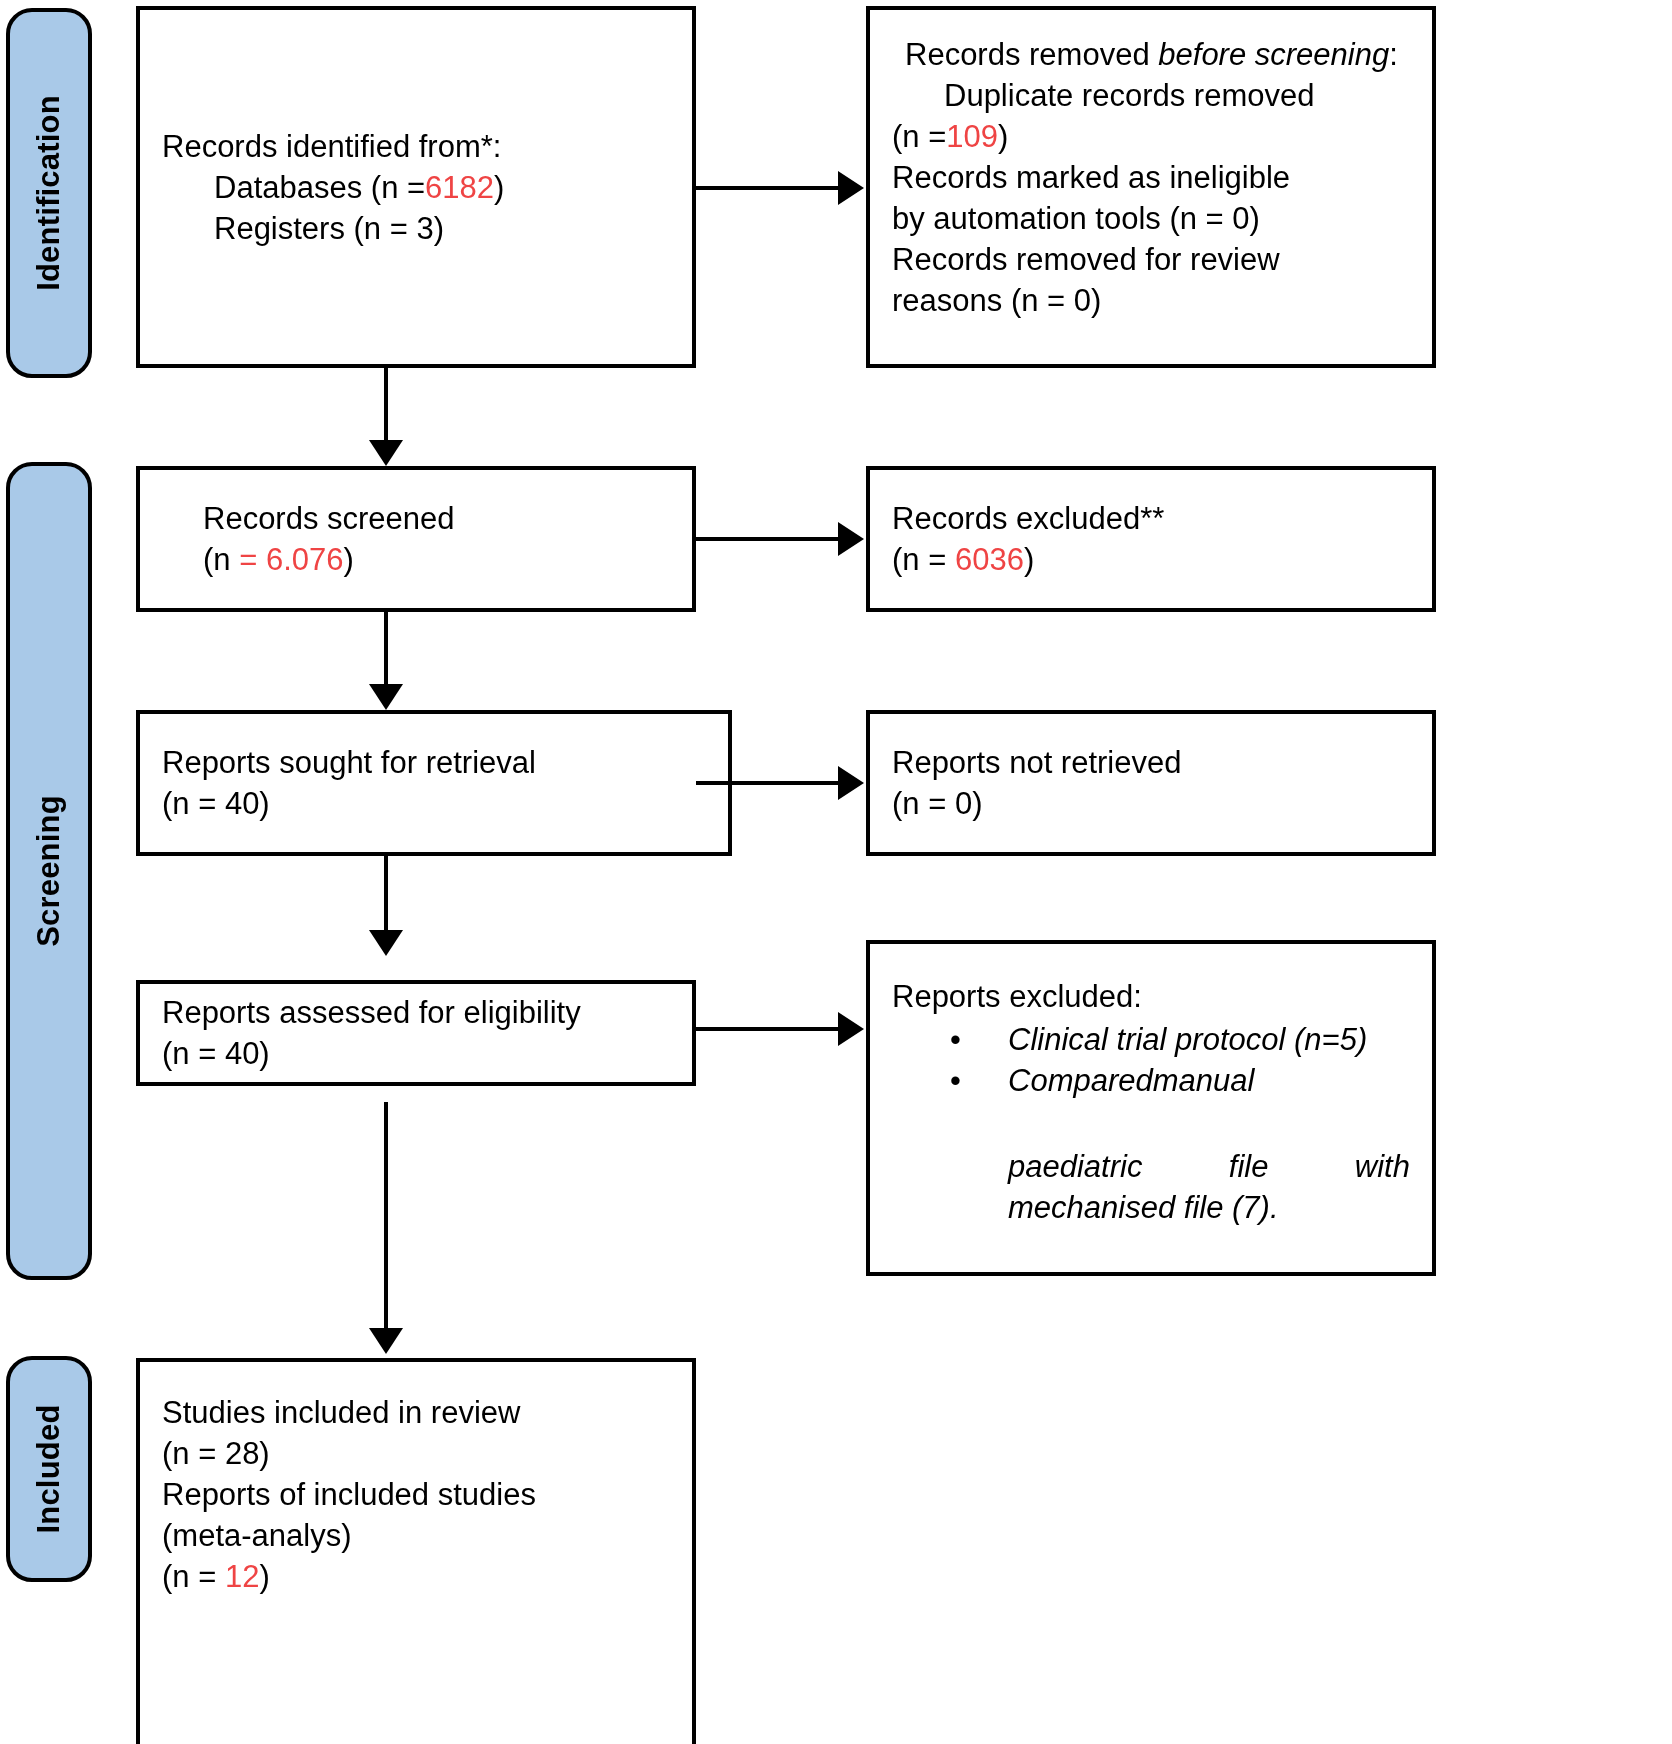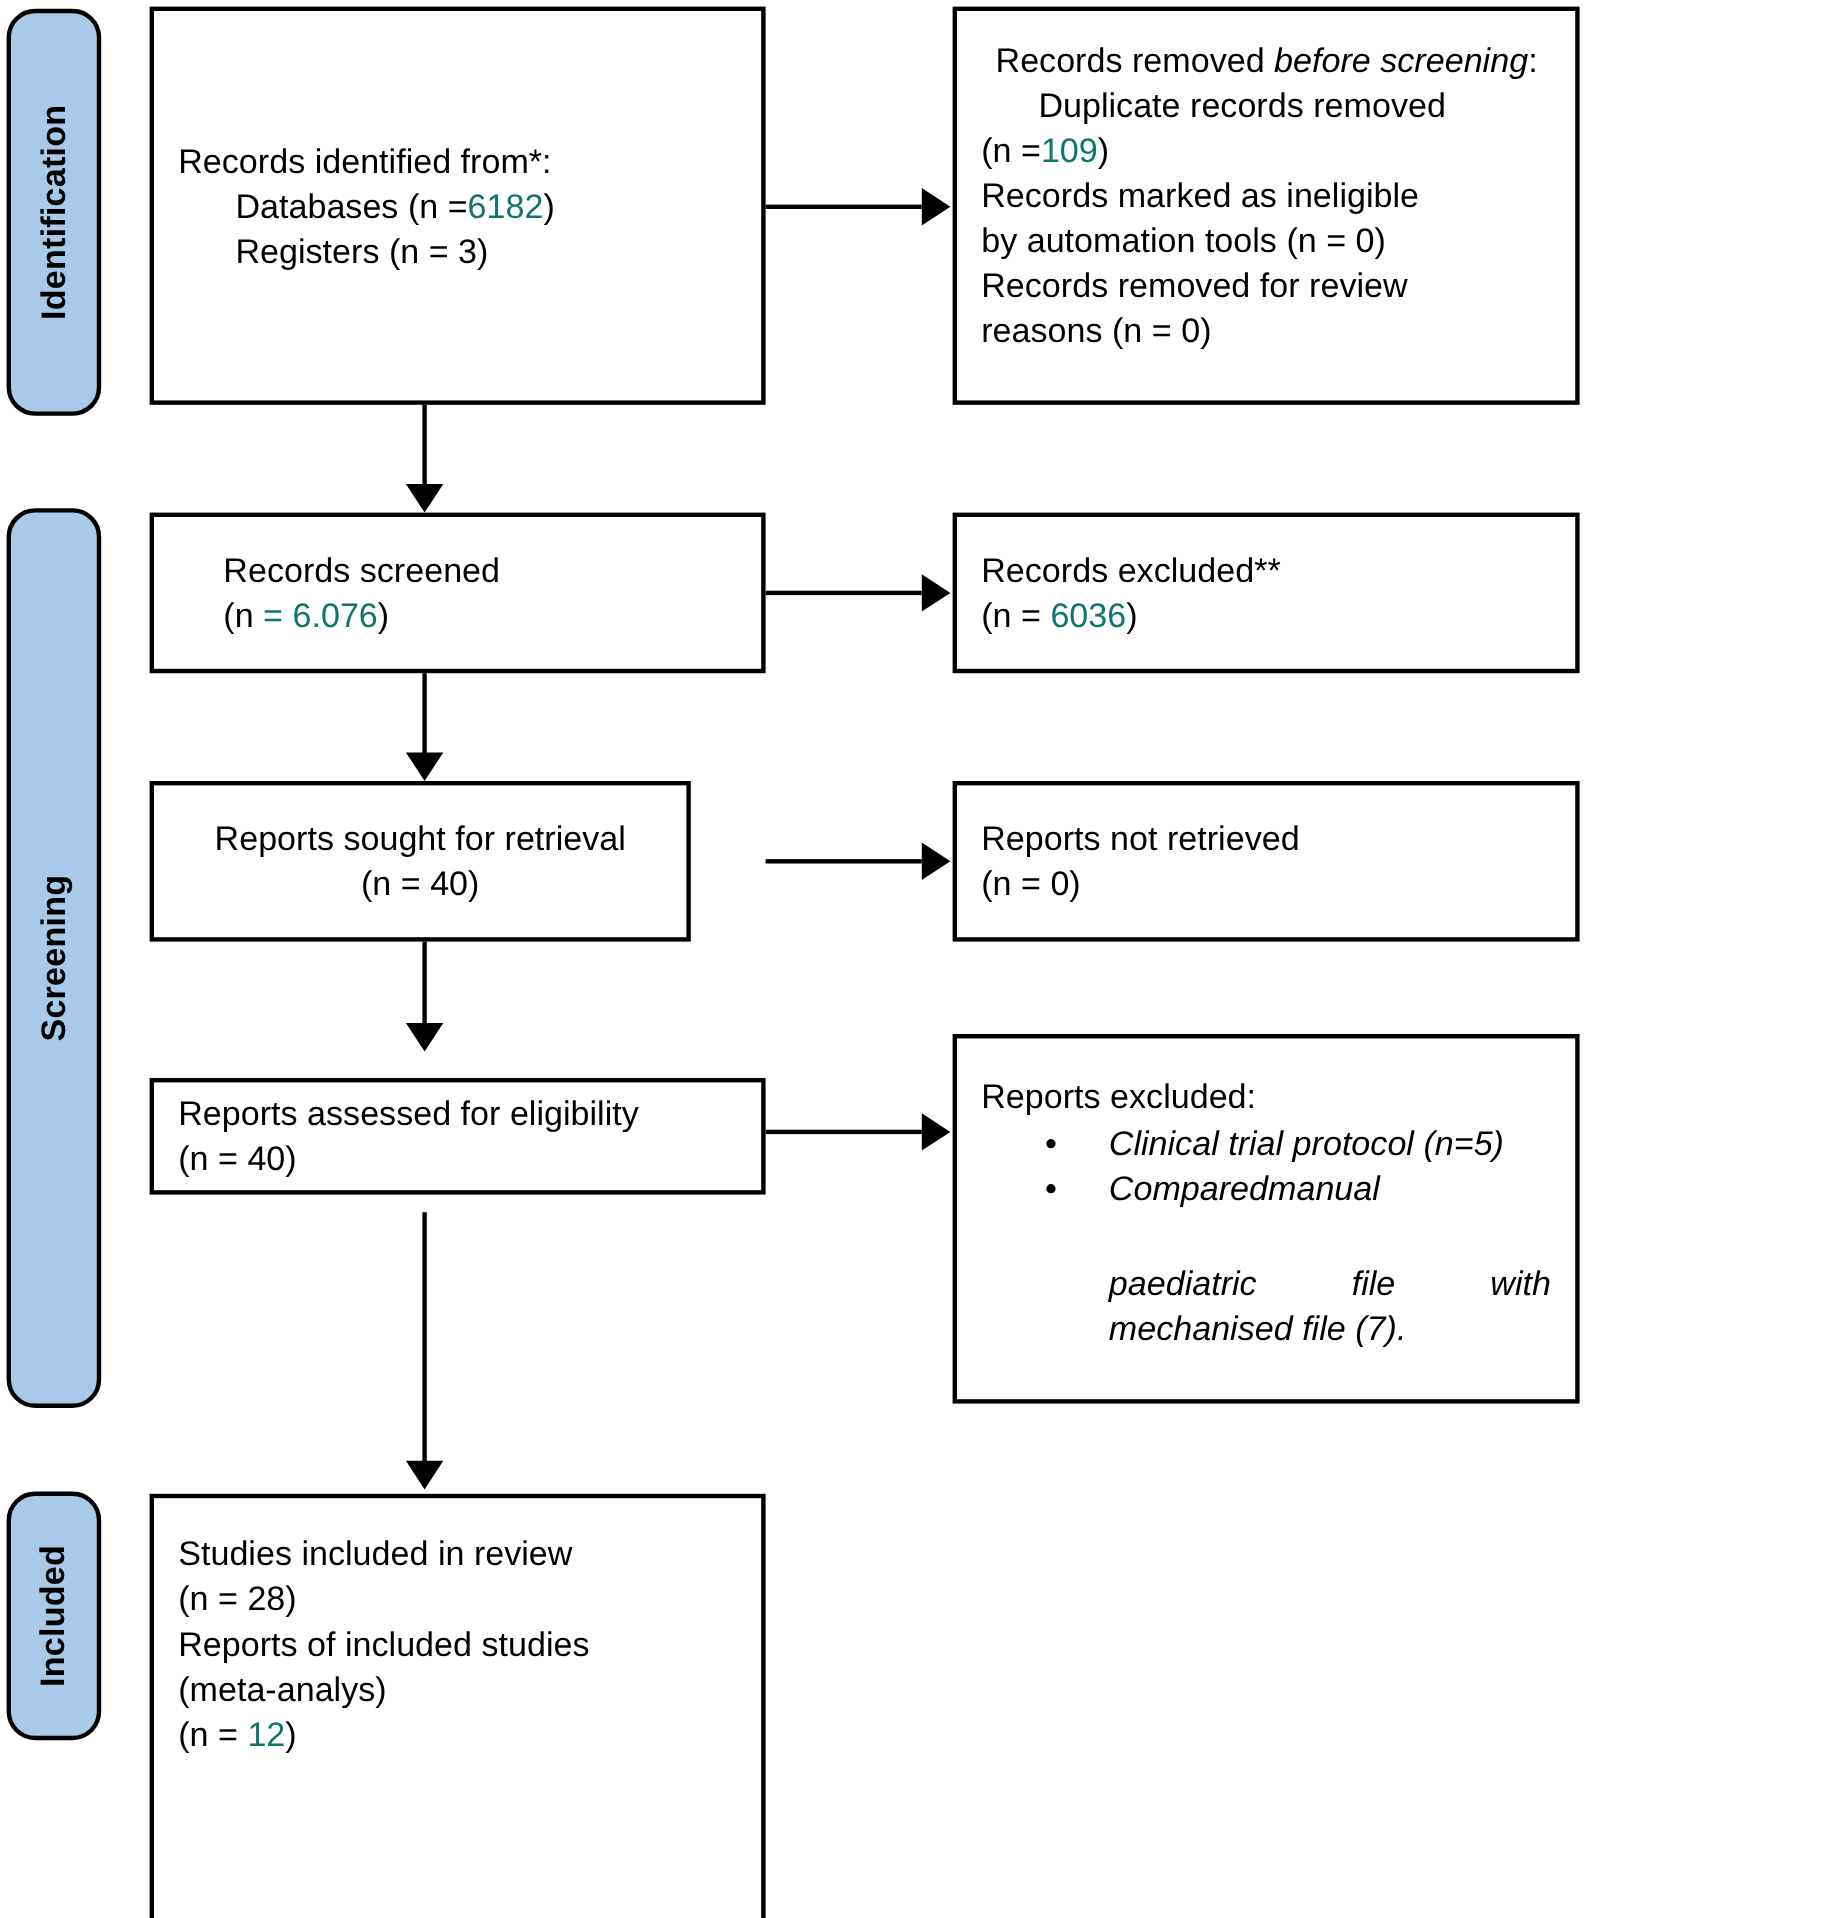--- a/index.html
+++ b/index.html
@@ -51,21 +51,21 @@
     padding: 0 22px;
   }
   .box-line {
     font-size: 31px;
     line-height: 41px;
     color: #000000;
     white-space: nowrap;
   }
   .box-line.wrap { white-space: normal; }
   .indent { padding-left: 52px; }
-  .red { color: #0f766e; margin-top: 32px; }
+  .red { color: #ef4444; margin-top: 32px; }
   .ital { font-style: italic; }
 
   
   .bullet-list {
     list-style: none;
     margin-top: 2px;
   }
   .bullet-item {
     display: flex;
     font-size: 31px;
@@ -167,21 +167,21 @@
       <div class="box-line"><span>(n = </span><span class="red">6036</span><span>)</span></div>
     </div>
   </div>
 
   <div class="conn conn-h" style="left:696px; top:537px; width:142px;"></div>
   <div class="arrow-right" style="left:838px; top:522px;"></div>
 
   <div class="conn conn-v" style="left:384px; top:612px; height:78px;"></div>
   <div class="arrow-down" style="left:369px; top:684px;"></div>
 
-  <div class="flow-box" style="left:136px; top:710px; width:492px; height:146px;text-align:center;">
+  <div class="flow-box" style="left:136px; top:710px; width:596px; height:146px;">
     <div class="box-inner">
       <div class="box-line">Reports sought for retrieval</div>
       <div class="box-line">(n = 40)</div>
     </div>
   </div>
 
   <div class="flow-box" style="left:866px; top:710px; width:570px; height:146px;">
     <div class="box-inner">
       <div class="box-line">Reports not retrieved</div>
       <div class="box-line">(n = 0)</div>

